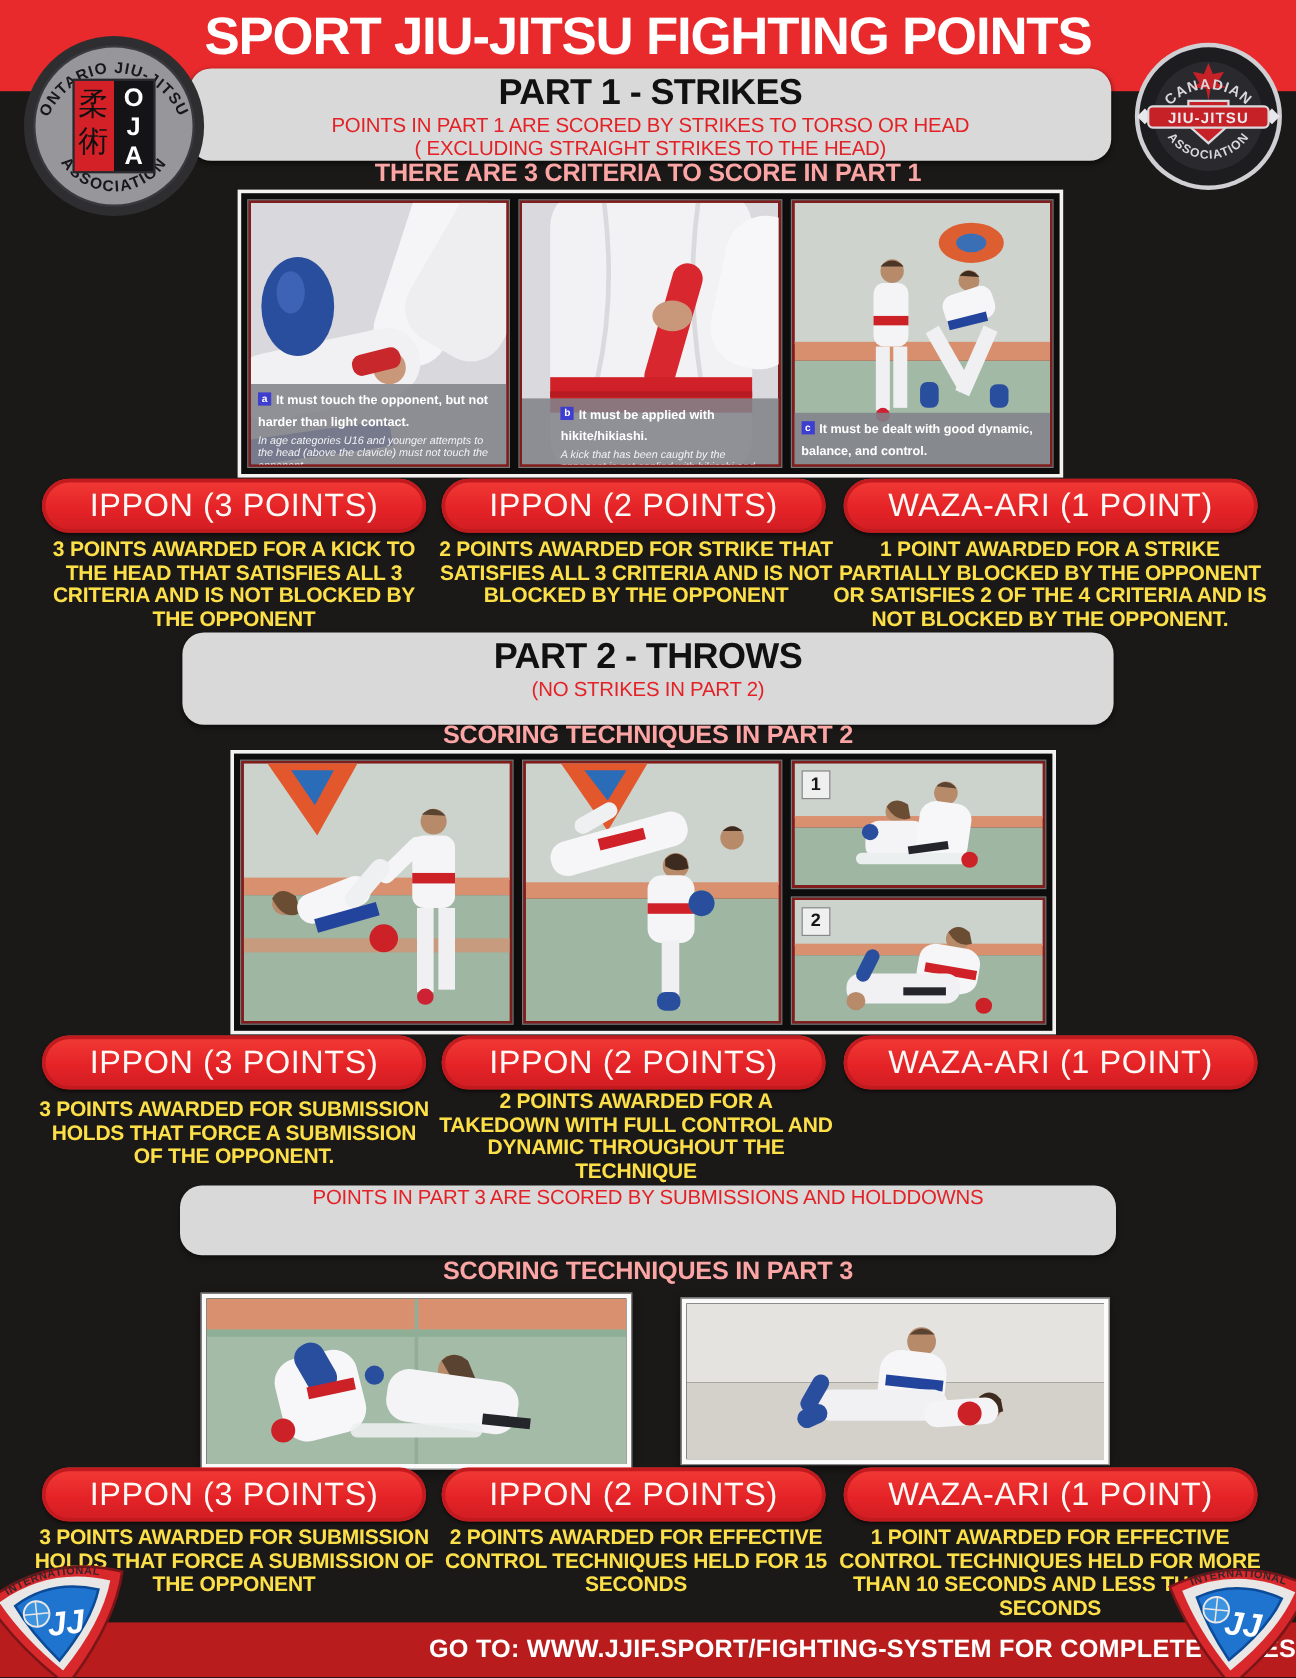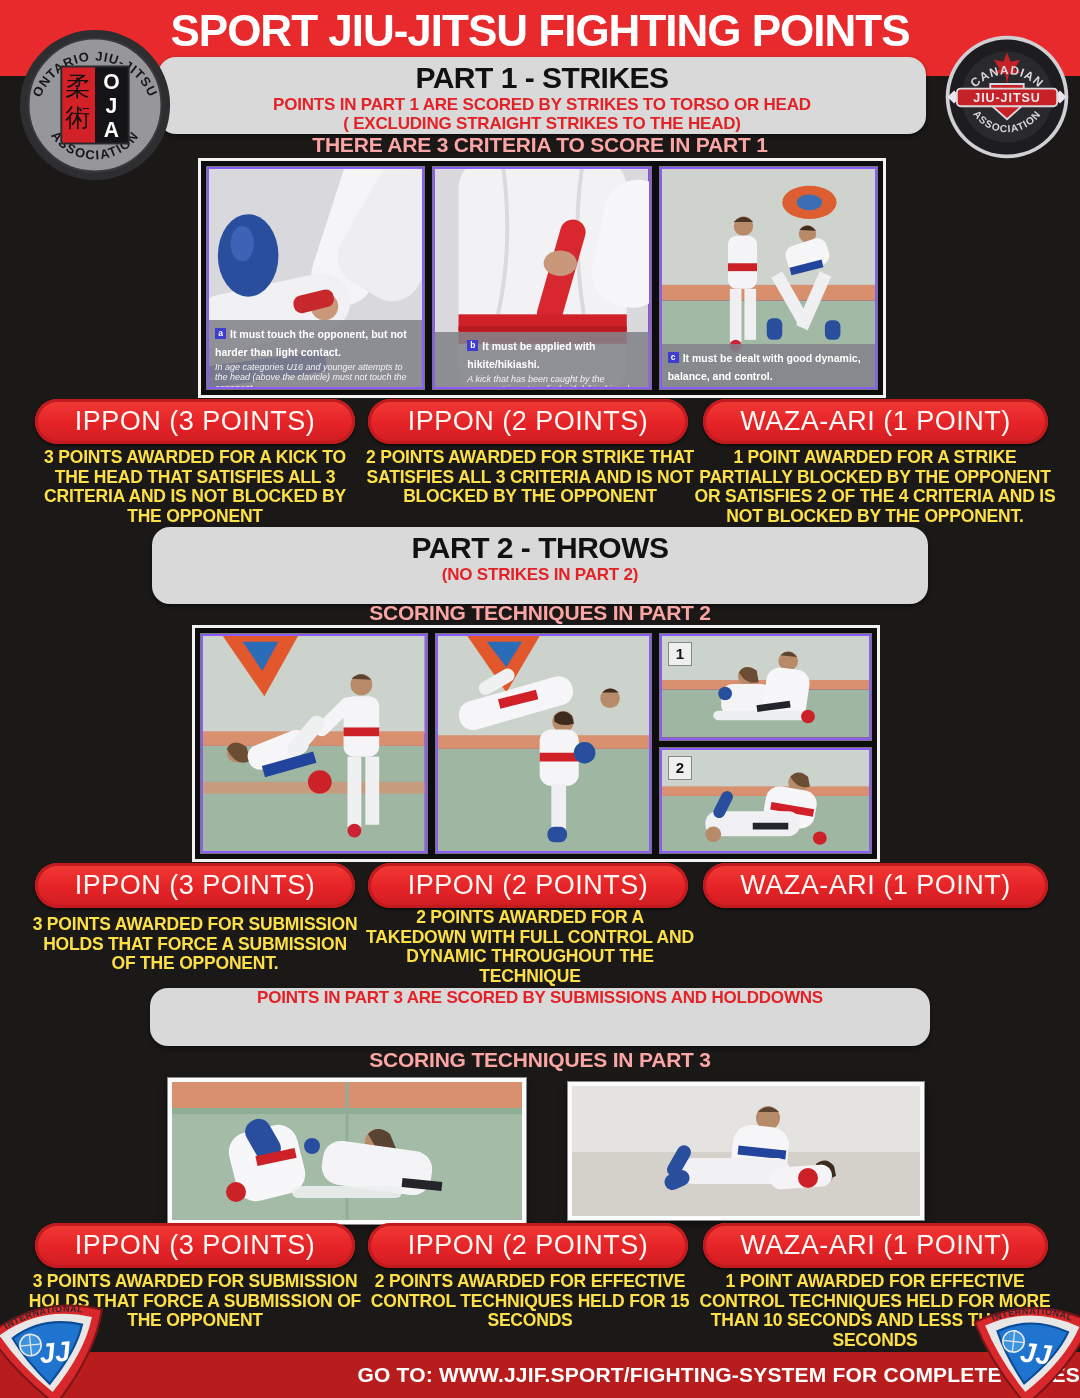--- a/index.html
+++ b/index.html
@@ -6,28 +6,28 @@
   .poster{position:relative;width:1080px;height:1398px;background:#1b1918;overflow:hidden;
           font-family:"Liberation Sans",sans-serif;}
   
   .top-band{position:absolute;left:0;top:0;width:1080px;height:76px;background:#e92a2c;}
   .title{position:absolute;left:0;top:6px;width:1080px;text-align:center;color:#fff;
          font-size:44px;font-weight:900;letter-spacing:-1px;white-space:nowrap;}
   
   .panel{position:absolute;background:#d9d9d9;border-radius:18px;text-align:center;
          box-shadow:0 2px 4px rgba(0,0,0,.5);}
   .panel h2{margin:4px 0 0 0;font-size:30px;font-weight:900;color:#111;letter-spacing:-.5px;}
-  .panel .red{color:#e32227;font-weight:700;font-size:17px;line-height:1.12;letter-spacing:-.2px;}
+  .panel .red{color:#e32227;font-weight:400;font-size:17px;line-height:1.12;letter-spacing:-.2px;}
   .subhead{position:absolute;width:1080px;text-align:center;color:#fca5a5;font-size:21px;
            font-weight:800;letter-spacing:-.2px;}
   
   .photo-strip{position:absolute;background:#0e0d0d;border:3px solid #f3f2f0;
                display:flex;gap:9px;padding:6px;box-sizing:border-box;}
-  .photo{position:relative;flex:1;border:2px solid #8b5cf6;outline:1px solid #777;
-         overflow:hidden;background:#701a75;}
+  .photo{position:relative;flex:1;border:2px solid #7f1d1d;outline:1px solid #777;
+         overflow:hidden;background:#7f1d1d;}
   .photo svg{display:block;width:100%;height:100%;}
   .caption{position:absolute;left:0;right:0;bottom:0;background:rgba(130,130,138,.88);
            color:#fff;padding:4px 6px 5px 6px;text-align:left;}
   .caption .chip{display:inline-block;width:11px;height:11px;background:#3d3dcf;color:#fff;
                  font-size:8.5px;font-weight:700;text-align:center;line-height:11px;
                  vertical-align:2px;margin-right:4px;}
   .caption .ctext{font-size:10.5px;font-weight:700;line-height:1.15;}
   .caption .cnote{display:block;font-size:9px;font-style:italic;font-weight:400;
                   line-height:1.15;margin-top:2px;color:#f2f2f6;}
   .badge{position:absolute;left:7px;top:7px;width:22px;height:22px;background:#efefef;

